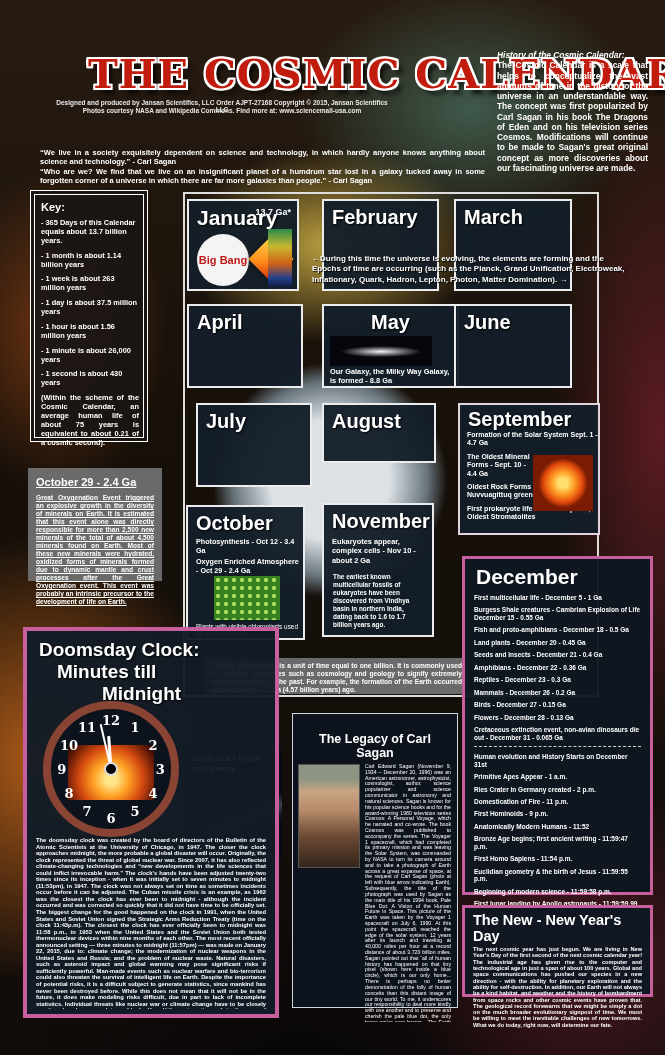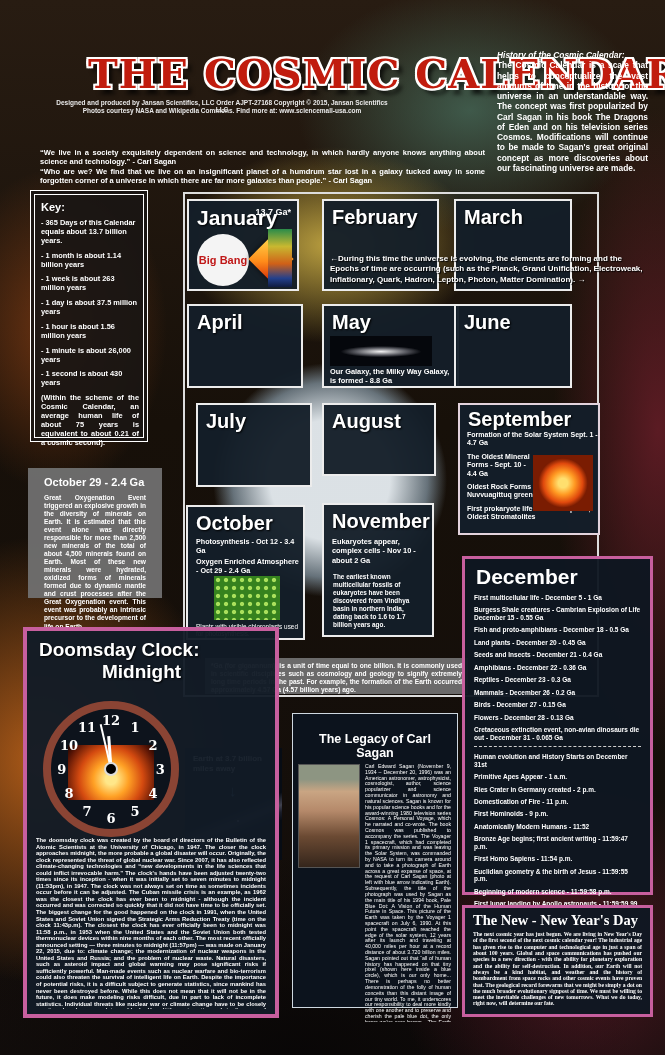--- a/index.html
+++ b/index.html
@@ -33,21 +33,21 @@
   
   .key-box{left:30px;top:190px;width:118px;height:252px;background:rgba(26,21,19,.93);border:1px solid #fff;padding:8px 8px;box-sizing:border-box;}
   .key-box:before{content:"";position:absolute;inset:3px;border:1px solid #fff;pointer-events:none;}
   .key-title{font-size:11px;font-weight:bold;margin:2px 0 6px 2px;}
   .key-item{font-size:7.4px;font-weight:bold;line-height:1.2;margin:0 0 6px 2px;}
   .key-note{font-size:7.4px;font-weight:bold;line-height:1.2;margin:2px 0 0 2px;text-align:justify;}
   
   .grid-frame{left:183px;top:192px;width:416px;height:505px;border:2px solid #ddd;box-sizing:border-box;background:transparent;}
   .mbox{background:rgba(20,30,41,.96);border:2px solid #ececec;box-sizing:border-box;}
   .mname{font-size:20px;font-weight:bold;padding:5px 0 0 8px;text-shadow:1px 1px 2px #000;}
-  .evolve{left:330px;top:254px;width:318px;font-size:8px;font-weight:bold;line-height:1.3;z-index:5;text-shadow:1px 1px 1px #000;}
+  .evolve{left:312px;top:254px;width:318px;font-size:8px;font-weight:bold;line-height:1.3;z-index:5;text-shadow:1px 1px 1px #000;}
   .ga-label{position:absolute;top:6px;right:6px;font-size:9px;font-weight:bold;}
   .bb-circle{position:absolute;left:8px;top:33px;width:52px;height:52px;border-radius:50%;background:#f4f4f4;color:#c01818;font-weight:bold;font-size:11px;line-height:1.1;display:flex;align-items:center;justify-content:center;text-align:center;}
   .bb-diamond{position:absolute;left:66px;top:42px;width:32px;height:32px;background:linear-gradient(135deg,#ffd94d,#ff8c1a 55%,#d42b07);transform:rotate(45deg);box-shadow:0 0 6px rgba(0,0,0,.6);}
   .bb-strip{position:absolute;right:5px;top:28px;width:24px;height:58px;background:linear-gradient(180deg,#2a8c4a,#c8b830 30%,#d06018 60%,#23408c 85%,#101c40);}
   .galaxy{position:absolute;left:6px;top:30px;width:102px;height:30px;background:#05070c radial-gradient(ellipse 55% 26% at 50% 52%,rgba(255,255,255,.95),rgba(215,215,225,.4) 45%,transparent 72%);}
   .may-cap{position:absolute;left:6px;top:62px;font-size:7.4px;font-weight:bold;line-height:1.2;}
   
   .sep-box{left:458px;top:403px;width:142px;height:132px;background:rgba(20,30,41,.97);border:2px solid #e3d3dd;box-sizing:border-box;z-index:4;}
   .sep-item{font-size:7px;font-weight:bold;line-height:1.2;margin:0 0 5px 7px;}
   .sun-img{position:absolute;right:5px;top:50px;width:60px;height:56px;background:#000 radial-gradient(circle 26px at 50% 50%,#ffdf6e 0 18%,#ff9a23 45%,#e0490d 75%,#7a1c02 95%);}
@@ -57,21 +57,21 @@
   .oct-cap{position:absolute;left:8px;top:116px;font-size:6.4px;line-height:1.15;width:104px;}
   .nov-head{font-size:7.4px;font-weight:bold;line-height:1.25;margin:4px 8px 0 8px;}
   .nov-body{font-size:6.4px;font-weight:bold;line-height:1.25;margin:8px 9px 0 9px;}
   
   .dec-box{left:462px;top:556px;width:191px;height:339px;background:rgba(15,23,33,.96);border:3px solid #c75f9e;box-sizing:border-box;padding:6px 9px;z-index:6;}
   .dec-title{font-size:21px;font-weight:bold;margin:0 0 5px 2px;}
   .dec-item{font-size:6.5px;font-weight:bold;line-height:1.15;margin:0 0 5px 0;}
   .dec-div{border-top:1px dashed #cfcfcf;margin:4px 0 6px 0;}
   
   .gray{background:rgba(112,112,112,.95);color:#fff;box-sizing:border-box;}
-  .oxy-box{left:28px;top:468px;width:134px;height:130px;padding:8px 16px;}
+  .oxy-box{left:28px;top:468px;width:134px;height:113px;padding:8px 8px;text-decoration:underline;}
   .oxy-title{font-size:11px;font-weight:bold;margin-bottom:6px;}
   .oxy-body{font-size:6.6px;font-weight:bold;text-align:justify;line-height:1.22;}
   .ga-note{left:205px;top:658px;width:263px;height:36px;padding:4px 6px;font-size:6.6px;font-weight:bold;text-align:justify;line-height:1.2;z-index:5;}
   
   .dd-box{left:23px;top:627px;width:256px;height:391px;background:rgba(18,27,38,.96);border:4px solid #c75f9e;box-sizing:border-box;z-index:7;}
   .dd-t{font-size:19px;font-weight:bold;line-height:1.15;text-shadow:1px 1px 2px #000;}
   .clock{position:absolute;left:16px;top:70px;width:120px;height:120px;border-radius:50%;border:8px solid #8a4434;background:#0d131c;}
   .cn{position:absolute;transform:translate(-50%,-50%);font-family:"DejaVu Serif",serif;font-weight:bold;font-size:13px;color:#fff;}
   .boom{position:absolute;left:14%;top:30%;width:72%;height:46%;background:#140400 radial-gradient(circle at 50% 62%,#ffe789 0 10%,#ffa125 32%,#d44a10 58%,#5a1505 85%,#140400);}
   .hand{position:absolute;left:50%;top:50%;background:#fff;transform-origin:50% 100%;}
@@ -85,21 +85,21 @@
   .pbd-label{position:absolute;left:8px;top:6px;font-size:8px;font-weight:bold;line-height:1.25;}
   .pbd-arrow{position:absolute;left:44px;top:34px;font-size:15px;color:#7db8e8;}
   .pbd-dot{position:absolute;left:52px;top:72px;width:2px;height:2px;border-radius:50%;background:#cfe2f2;}
   .pbd-credit{position:absolute;left:4px;bottom:3px;font-size:4.6px;color:#cfcfcf;}
   
   .sagan-box{left:292px;top:713px;width:166px;height:295px;background:rgba(13,20,30,.96);border:1px solid #cfd8e0;box-sizing:border-box;padding:5px 6px;z-index:6;}
   .sagan-title{text-align:center;font-size:12.5px;font-weight:bold;margin-bottom:4px;margin-top:13px;}
   .sagan-photo{float:left;width:60px;height:102px;margin:1px 6px 2px 0;background:linear-gradient(180deg,#8d9582 0 14%,#c9a583 26%,#b5896a 45%,#6b4a33 70%,#34251b);box-shadow:0 0 0 1px #555;}
   .sagan-body{font-size:5.2px;line-height:1.12;text-align:justify;overflow:hidden;height:258px;}
   
-  .ny-box{left:462px;top:905px;width:191px;height:112px;background:rgba(16,24,34,.96);border:3px solid #c75f9e;box-sizing:border-box;padding:4px 8px;z-index:6;font-family:Liberation Serif, serif;}
+  .ny-box{left:462px;top:905px;width:191px;height:92px;background:rgba(16,24,34,.96);border:3px solid #c75f9e;box-sizing:border-box;padding:4px 8px;z-index:6;}
   .ny-title{font-size:14.5px;font-weight:bold;margin-bottom:2px;}
   .ny-body{font-size:5.6px;font-weight:bold;line-height:1.13;text-align:justify;overflow:hidden;}
   
   .p12{left:50%;top:9%;} .p1{left:70%;top:15%;} .p2{left:85%;top:30%;} .p3{left:91%;top:50%;}
   .p4{left:85%;top:70%;} .p5{left:70%;top:85%;} .p6{left:50%;top:91%;} .p7{left:30%;top:85%;}
   .p8{left:15%;top:70%;} .p9{left:9%;top:50%;} .p10{left:15%;top:30%;} .p11{left:30%;top:15%;}
 </style>
 </head>
 <body>
 
@@ -140,33 +140,33 @@
     <div class="mname">March</div>
   </div>
   <div class="abs mbox" style="left:322px;top:199px;width:117px;height:92px;">
     <div class="mname">February</div>
   </div>
   <div class="abs evolve">←During this time the universe is evolving, the elements are forming and the Epochs of time are occurring (such as the Planck, Grand Unification,  Electroweak,  Inflationary,  Quark,  Hadron, Lepton, Photon, Matter Domination). →</div>
 
   <div class="abs mbox" style="left:187px;top:304px;width:116px;height:84px;">
     <div class="mname">April</div>
   </div>
-  <div class="abs mbox" style="left:322px;top:304px;width:137px;height:84px;">
+  <div class="abs mbox" style="left:322px;top:304px;width:137px;height:84px;padding-left:39px;">
     <div class="mname">May</div>
     <div class="galaxy"></div>
     <div class="may-cap">Our Galaxy, the Milky Way Galaxy, is formed - 8.8 Ga</div>
   </div>
   <div class="abs mbox" style="left:454px;top:304px;width:118px;height:84px;">
     <div class="mname">June</div>
   </div>
 
   <div class="abs mbox" style="left:196px;top:403px;width:116px;height:84px;">
     <div class="mname">July</div>
   </div>
-  <div class="abs mbox" style="left:322px;top:403px;width:114px;height:73px;">
+  <div class="abs mbox" style="left:322px;top:403px;width:114px;height:60px;">
     <div class="mname">August</div>
   </div>
   <div class="abs sep-box">
     <div class="mname" style="font-size:20px;padding-top:3px">September</div>
     <div class="sep-item">Formation of the Solar System Sept. 1 - 4.7 Ga</div>
     <div class="sep-item" style="width:66px">The Oldest Mineral Forms - Sept.  10 - 4.4 Ga</div>
     <div class="sep-item">Oldest Rock Forms - 4.28 Ga Nuvvuagittuq greenstone - Sept. 11</div>
     <div class="sep-item">First prokaryote life  - 3.8 Ga Sept. 21, Oldest Stromatolites</div>
     <div class="sun-img"></div>
   </div>
@@ -212,20 +212,21 @@
   </div>
 
   <div class="abs gray oxy-box">
     <div class="oxy-title">October 29 - 2.4 Ga</div>
     <div class="oxy-body">Great Oxygenation Event triggered an explosive growth in the diversity of minerals on Earth. It is estimated that this event alone was directly responsible for more than 2,500 new minerals of the total of about 4,500 minerals found on Earth. Most of these new minerals were hydrated, oxidized forms of minerals formed due to dynamic mantle and crust processes after the Great Oxygenation event.  This event was probably an intrinsic precursor to the development of life on Earth.</div>
   </div>
   <div class="abs gray ga-note">*Ga (for gigaannum), is a unit of time equal to one billion.   It is commonly used in scientific disciplines such as cosmology and geology to signify extremely long time periods in the past. For example, the formation of the Earth occurred approximately 4.57 Ga (4.57 billion years) ago.</div>
 
   <div class="abs dd-box">
     <div class="dd-t" style="margin:8px 0 0 12px">Doomsday Clock:</div>
+    <div class="dd-t" style="margin-left:30px">Minutes till</div>
     <div class="dd-t" style="margin-left:75px">Midnight</div>
     <div class="clock">
       <div class="boom"></div>
       <span class="cn p12">12</span>
       <span class="cn p1">1</span>
       <span class="cn p2">2</span>
       <span class="cn p3">3</span>
       <span class="cn p4">4</span>
       <span class="cn p5">5</span>
       <span class="cn p6">6</span>

